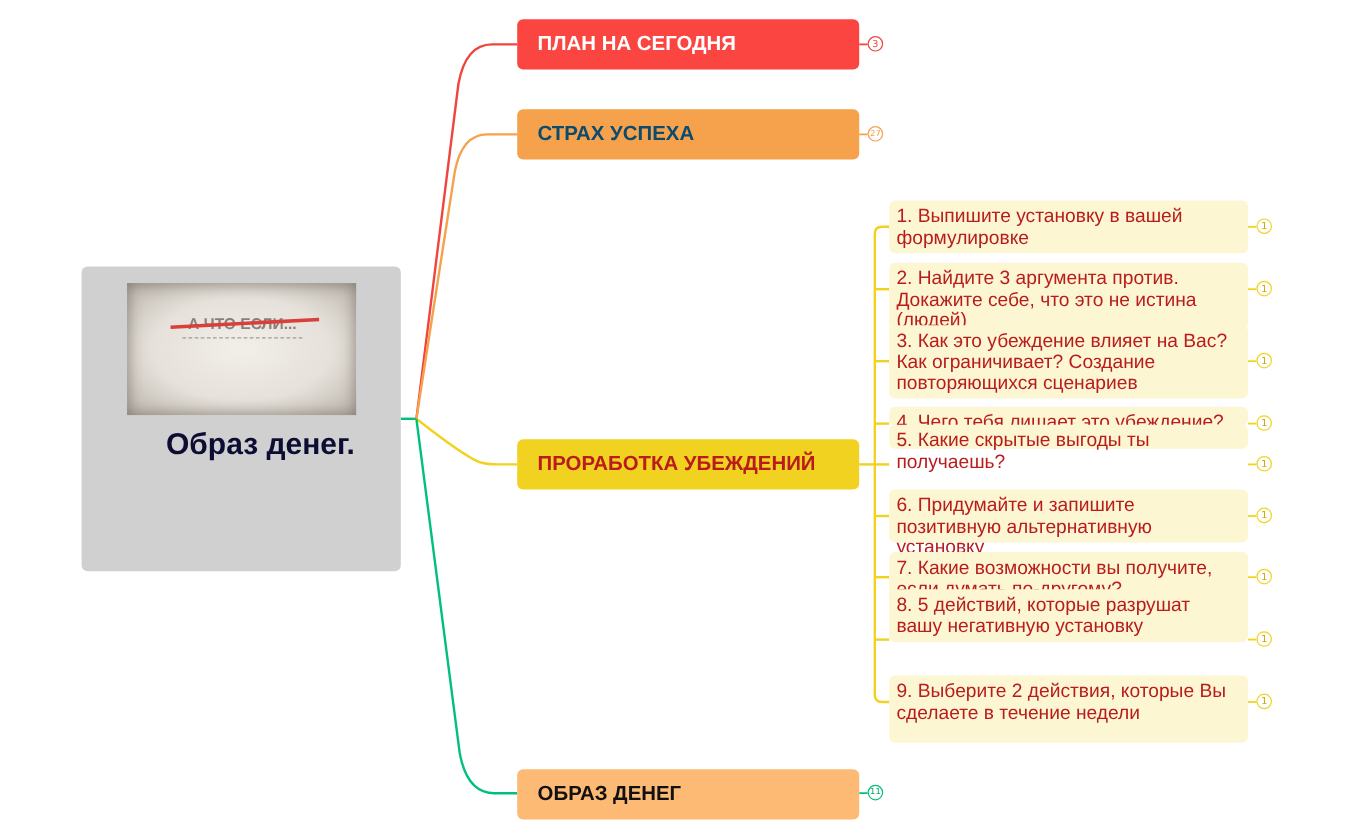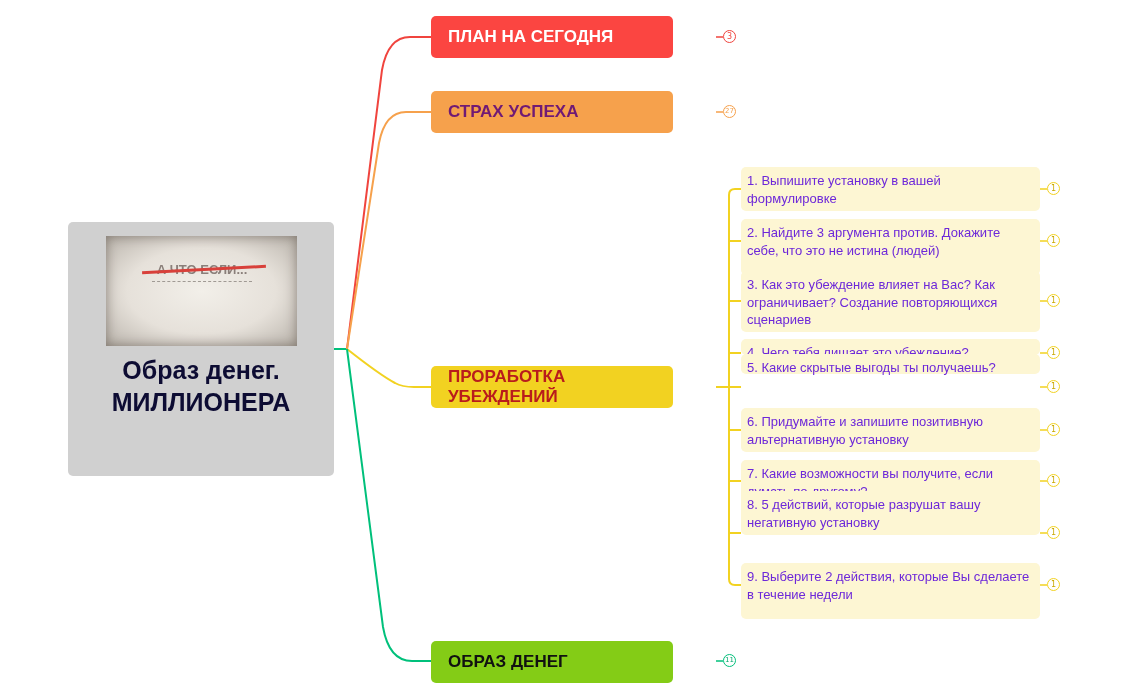--- a/index.html
+++ b/index.html
@@ -13,32 +13,32 @@
                   background:radial-gradient(ellipse at center, #f2efe9 0%, #e6e1da 55%, #b9b3ab 100%);
                   box-shadow: inset 0 0 12px rgba(80,70,60,0.55); overflow:hidden; }
   .pic .strike { position:absolute; left:36px; top:26px; width:120px; text-align:center;
                  font-weight:bold; font-size:13px; color:#8a7f7a; }
   .pic .strike-line { position:absolute; left:36px; top:32px; width:124px; height:3px; background:#d8403a;
                       transform:rotate(-3deg); }
   .pic .dash { position:absolute; left:46px; top:45px; width:100px; border-top:1px dashed #a09a94; }
   .pic .big { position:absolute; left:0; top:52px; width:100%; text-align:center;
               font-weight:bold; font-size:13.5px; line-height:16px; color:#5a4f4c; }
   .central .title { position:absolute; left:0; top:132px; width:100%; text-align:center;
-                    font-weight:bold; font-size:25px; line-height:32px; color:#0d0c33; }
+                    font-weight:bold; font-size:25px; line-height:32px; color:#0d0c33;padding-left:16px; }
 
-  .topic { position:absolute; left:431px; width:242px; height:42px; border-radius:5px;
+  .topic { position:absolute; left:431px; width:285px; height:42px; border-radius:5px;
            box-sizing:border-box; padding-left:17px; display:flex; align-items:center;
            font-weight:bold; font-size:17px; }
   .badge { position:absolute; width:13px; height:13px; border-radius:50%; background:#fff;
            box-sizing:border-box; border:1.3px solid; font-size:8px; line-height:11px;
            text-align:center; font-family:"DejaVu Sans", sans-serif; }
 
   .sub { position:absolute; left:741px; width:299px; box-sizing:border-box;
          background:#fdf6d3; border-radius:5px; padding:5px 6px 5px 6px;
-         font-size:13px; line-height:17.5px; color:#6d28d9; }
+         font-size:16px; line-height:17.5px; color:#b91c1c; }
 </style>
 </head>
 <body>
 
 <svg class="links">
 
   <line x1="334" y1="349" x2="347" y2="349" stroke="#00c07b" stroke-width="2"></line>
 
   <path d="M347 349 L382 70 Q388 37 410 37 L431 37" fill="none" stroke="#f0443e" stroke-width="2"></path>
 
@@ -76,39 +76,38 @@
 </svg>
 
 <div class="central">
   <div class="pic">
     <div class="strike">А ЧТО ЕСЛИ...</div>
     <div class="strike-line"></div>
     <div class="dash"></div>
   </div>
   <div class="title">
     <div>Образ денег.</div>
-    <div>МИЛЛИОНЕРА</div>
   </div>
 </div>
 
 <div class="topic" style="top:16px; background:#fb4541; color:#ffffff;">
   <span>ПЛАН НА СЕГОДНЯ</span>
 </div>
 <div class="badge" style="left:723px; top:30px; border-color:#f0443e; color:#f0443e;">3</div>
 
-<div class="topic" style="top:91px; background:#f6a14c; color:#701a75;">
+<div class="topic" style="top:91px; background:#f6a14c; color:#0c4a6e;">
   <span>СТРАХ УСПЕХА</span>
 </div>
 <div class="badge" style="left:723px; top:105px; border-color:#f6a14c; color:#f6a14c; font-size:7px;">27</div>
 
 <div class="topic" style="top:366px; background:#f2d221; color:#b91c1c;">
   <span>ПРОРАБОТКА УБЕЖДЕНИЙ</span>
 </div>
 
-<div class="topic" style="top:641px; background:#84cc16; color:#111111;">
+<div class="topic" style="top:641px; background:#fdba74; color:#111111;">
   <span>ОБРАЗ ДЕНЕГ</span>
 </div>
 <div class="badge" style="left:723px; top:654px; border-color:#00c07b; color:#00a86b; font-size:7px;">11</div>
 
 <div class="sub" style="top:167px; height:44px;">
   <span>1. Выпишите установку в вашей формулировке</span>
 </div>
 <div class="sub" style="top:219px; height:56px;">
   <span>2. Найдите 3 аргумента против. Докажите себе, что это не истина (людей)</span>
 </div>

